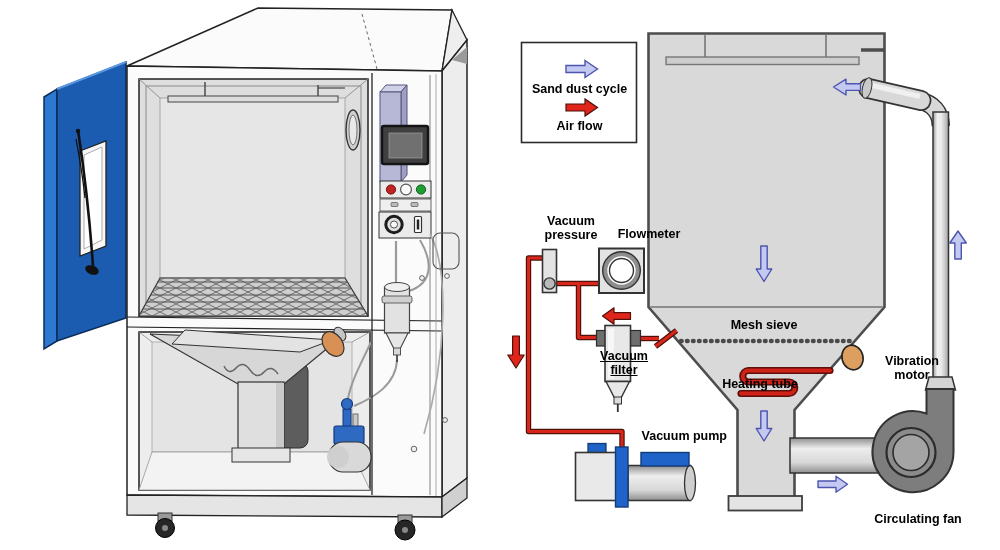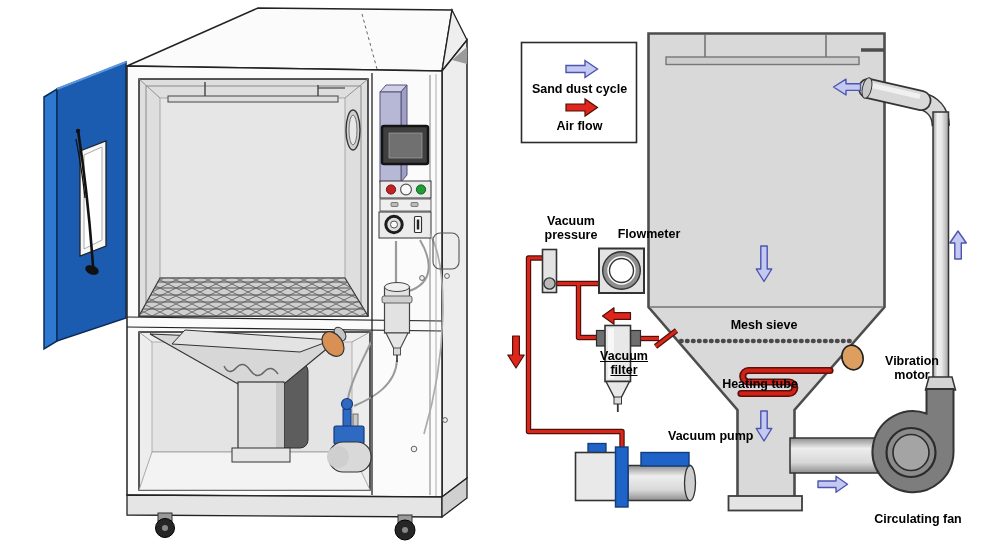--- a/index.html
+++ b/index.html
@@ -306,19 +306,19 @@
     </g>
   </g>
 </svg>
 
 <div class="lbl" style="left:522px;top:83px;width:115px;">Sand dust cycle</div>
 <div class="lbl" style="left:522px;top:120px;width:115px;">Air flow</div>
 
 <div class="lbl" style="left:540px;top:215px;width:62px;">Vacuum pressure</div>
 <div class="lbl" style="left:606px;top:228px;width:72px;margin-left:7px;">Flowmeter</div>
 <div class="lbl" style="left:596px;top:350px;width:56px;text-decoration:underline;">Vacuum filter</div>
-<div class="lbl left" style="left:668px;top:430px;width:95px;">Vacuum pump</div>
+<div class="lbl left" style="left:632px;top:430px;width:95px;text-align:right;">Vacuum pump</div>
 <div class="lbl" style="left:714px;top:319px;width:100px;">Mesh sieve</div>
 <div class="lbl" style="left:710px;top:351px;width:100px;margin-top:27px;">Heating tube</div>
 <div class="lbl" style="left:861px;top:355px;width:62px;margin-left:20px;">Vibration motor</div>
 <div class="lbl" style="left:868px;top:501px;width:100px;margin-top:12px;">Circulating fan</div>
 
 </div>
 
 </body></html>

